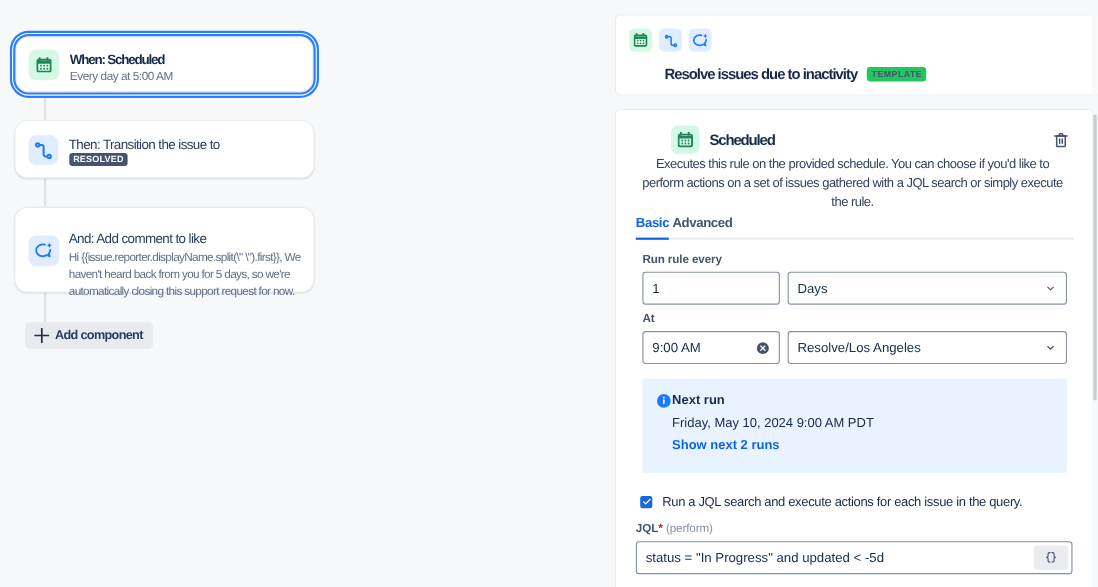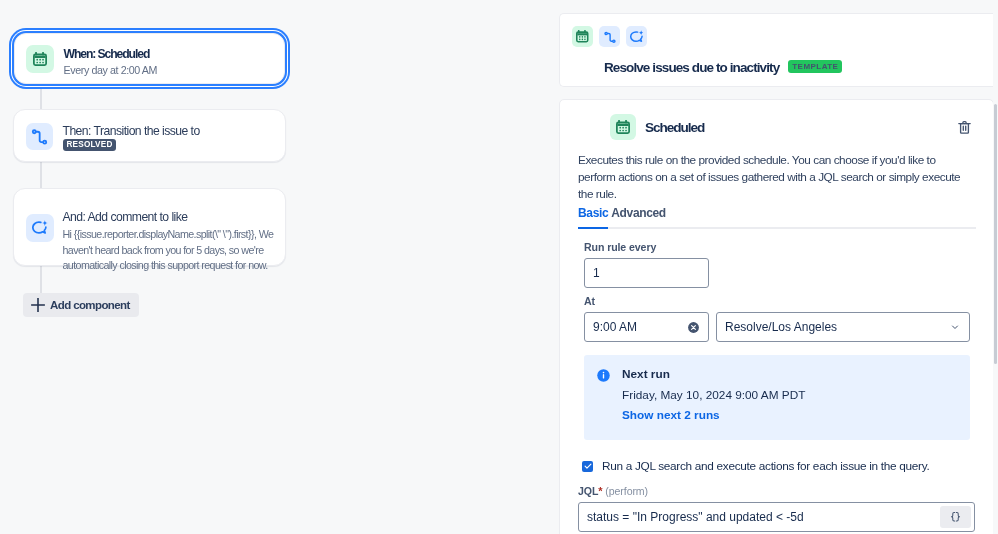--- a/index.html
+++ b/index.html
@@ -90,38 +90,38 @@
   .panel-card {
     position: absolute;
     left: 11px;
     background: #ffffff;
     border: 1px solid #ebecf0;
     border-radius: 5px;
   }
   .hdr-card { top: 13px; height: 74px; width: 448px; padding: 12px 13px 0 12px; border-right: none; }
   .hdr-icons { display: flex; gap: 6px; }
   .mini-icon { width: 21px; height: 21px; border-radius: 5px; display: flex; align-items: center; justify-content: center; }
-  .hdr-title-row { display: flex; gap: 9px; margin-top: 13px; padding-left: 32px; }
+  .hdr-title-row { display: flex; align-items: center; gap: 9px; margin-top: 13px; padding-left: 32px; }
   .hdr-title { font-size: 13.5px; font-weight: 700; color: #172b4d; letter-spacing: -0.9px; }
   .tmpl-badge {
     background: #22c55e; color: #44546f;
     font-size: 8px; font-weight: 700; letter-spacing: 0.45px;
     padding: 0 4px; border-radius: 3px; line-height: 13px; height: 13px;
   }
 
   .main-card { top: 99px; width: 435px; min-height: 470px; padding: 14px 18px 16px 18px; }
   .scroll-track { position: absolute; right: 0; top: 0; width: 5px; height: 534px; background: #f7f8f9; }
   .scroll-thumb { position: absolute; right: 1px; top: 104px; width: 3px; height: 260px; background: #c7ccd4; border-radius: 2px; }
 
   .sec-head { display: flex; align-items: center; padding-left: 32px; }
   .sec-icon { width: 26px; height: 26px; border-radius: 6px; display: flex; align-items: center; justify-content: center; margin-right: 9px; }
   .sec-title { font-size: 13.6px; font-weight: 700; color: #172b4d; letter-spacing: -1.05px; }
   .trash-btn { margin-left: auto; width: 22px; height: 22px; display: flex; align-items: center; justify-content: center; background: none; border: none; padding: 0; cursor: pointer; }
 
-  .sec-desc { font-size: 11.8px; line-height: 17px; color: #31425f; margin-top: 12px; width: 394px; letter-spacing: -0.46px; }
+  .sec-desc { font-size: 11.8px; line-height: 17px; color: #31425f; margin-top: 1px; width: 394px; letter-spacing: -0.46px; text-align: center; }
 
   .tabs { display: flex; gap: 3px; margin-top: 3px; border-bottom: 2px solid #ebecf0; width: 398px; }
   .tab { font-size: 12px; font-weight: 700; color: #44546f; padding-bottom: 7px; margin-bottom: -2px; border-bottom: 2px solid transparent; cursor: pointer; letter-spacing: -0.35px; }
   .tab.active { color: #0c66e4; border-bottom-color: #0c66e4; }
 
   .form-area { margin-left: 6px; margin-right: 5px; }
   .field-label { font-size: 10.6px; font-weight: 700; color: #44546f; margin-top: 12px; margin-bottom: 5px; letter-spacing: -0.1px; }
   .req-star { color: #ae2e24; font-size: 11px; }
   .req-note { color: #8590a2; font-weight: 400; }
 
@@ -142,21 +142,20 @@
   .ctrl .val { flex: 1; }
   .chev { width: 12px; height: 12px; }
   .clear-btn { width: 14px; height: 14px; display: flex; align-items: center; justify-content: center; cursor: pointer; }
 
   .info-box {
     margin-top: 13px;
     background: #e9f2ff;
     border-radius: 3px;
     padding: 12px 12px 17px 12px;
     display: flex;
-    gap: 11px;
   }
   .info-ic { width: 15px; height: 15px; min-width: 15px; margin-top: 1px; }
   .info-title { font-size: 11.8px; font-weight: 700; color: #172b4d; }
   .info-line { font-size: 11.8px; color: #172b4d; margin-top: 7px; }
   .info-link { font-size: 11.8px; font-weight: 700; color: #0c66e4; margin-top: 6px; cursor: pointer; display: inline-block; }
 
   .check-row { display: flex; align-items: center; gap: 9px; margin-top: 19px; margin-left: 4px; }
   .cbox { width: 11px; height: 11px; min-width: 11px; border-radius: 2px; background: #1868db; display: flex; align-items: center; justify-content: center; }
   .check-label { font-size: 11.8px; color: #172b4d; letter-spacing: -0.3px; }
 
@@ -183,21 +182,21 @@
           <circle cx="7.2" cy="13.2" r="1.45" fill="#1f845a"></circle>
           <circle cx="12.2" cy="13.2" r="1.45" fill="#1f845a"></circle>
           <circle cx="17.2" cy="13.2" r="1.45" fill="#1f845a"></circle>
           <circle cx="7.2" cy="18" r="1.45" fill="#1f845a"></circle>
           <circle cx="12.2" cy="18" r="1.45" fill="#1f845a"></circle>
           <circle cx="17.2" cy="18" r="1.45" fill="#1f845a"></circle>
         </svg>
       </div>
       <div class="node-body" style="margin-left:36.5px;">
         <div class="node-title strong">When: Scheduled</div>
-        <div class="node-sub">Every day at 2:00 AM</div>
+        <div class="node-sub">Every day at 5:00 AM</div>
       </div>
     </div>
 
     <div class="node" style="top:109px;height:53px;position:absolute;align-items:flex-start;padding-top:13.5px;padding-bottom:8px;">
       <div class="node-icon ic-blue" style="position:absolute;left:11.5px;top:12.5px;">
         <svg width="19" height="19" viewBox="0 0 24 24" fill="none">
           <circle cx="5.4" cy="6" r="1.9" stroke="#1d7afc" stroke-width="2.3"></circle>
           <circle cx="18.6" cy="19.2" r="1.9" stroke="#1d7afc" stroke-width="2.3"></circle>
           <path d="M7.9 6h2.1a2.2 2.2 0 0 1 2.2 2.2v8.8a2.2 2.2 0 0 0 2.2 2.2h1.7" stroke="#1d7afc" stroke-width="2.3" stroke-linecap="round" stroke-linejoin="round"></path>
         </svg>
@@ -302,20 +301,28 @@
         <div class="tab active">Basic</div>
         <div class="tab">Advanced</div>
       </div>
 
       <div class="form-area">
       <div class="field-label">Run rule every</div>
       <div class="row2">
         <div class="ctrl narrow">
           <span class="val">1</span>
         </div>
+        <div class="ctrl wide">
+          <span class="val">Days</span>
+          <span class="chev" style="display:flex;">
+            <svg width="12" height="12" viewBox="0 0 24 24" fill="none">
+                  <path d="M7 10l5 5 5-5" stroke="#44546f" stroke-width="2" stroke-linecap="round" stroke-linejoin="round"></path>
+                </svg>
+          </span>
+        </div>
       </div>
 
       <div class="field-label" style="margin-top:7px;">At</div>
       <div class="row2">
         <div class="ctrl narrow">
           <span class="val">9:00 AM</span>
           <span class="clear-btn" style="display:flex;">
             <svg width="13" height="13" viewBox="0 0 24 24">
                   <circle cx="12" cy="12" r="10" fill="#44546f"></circle>
                   <path d="M8.5 8.5l7 7M15.5 8.5l-7 7" stroke="#fff" stroke-width="2.1" stroke-linecap="round"></path>

